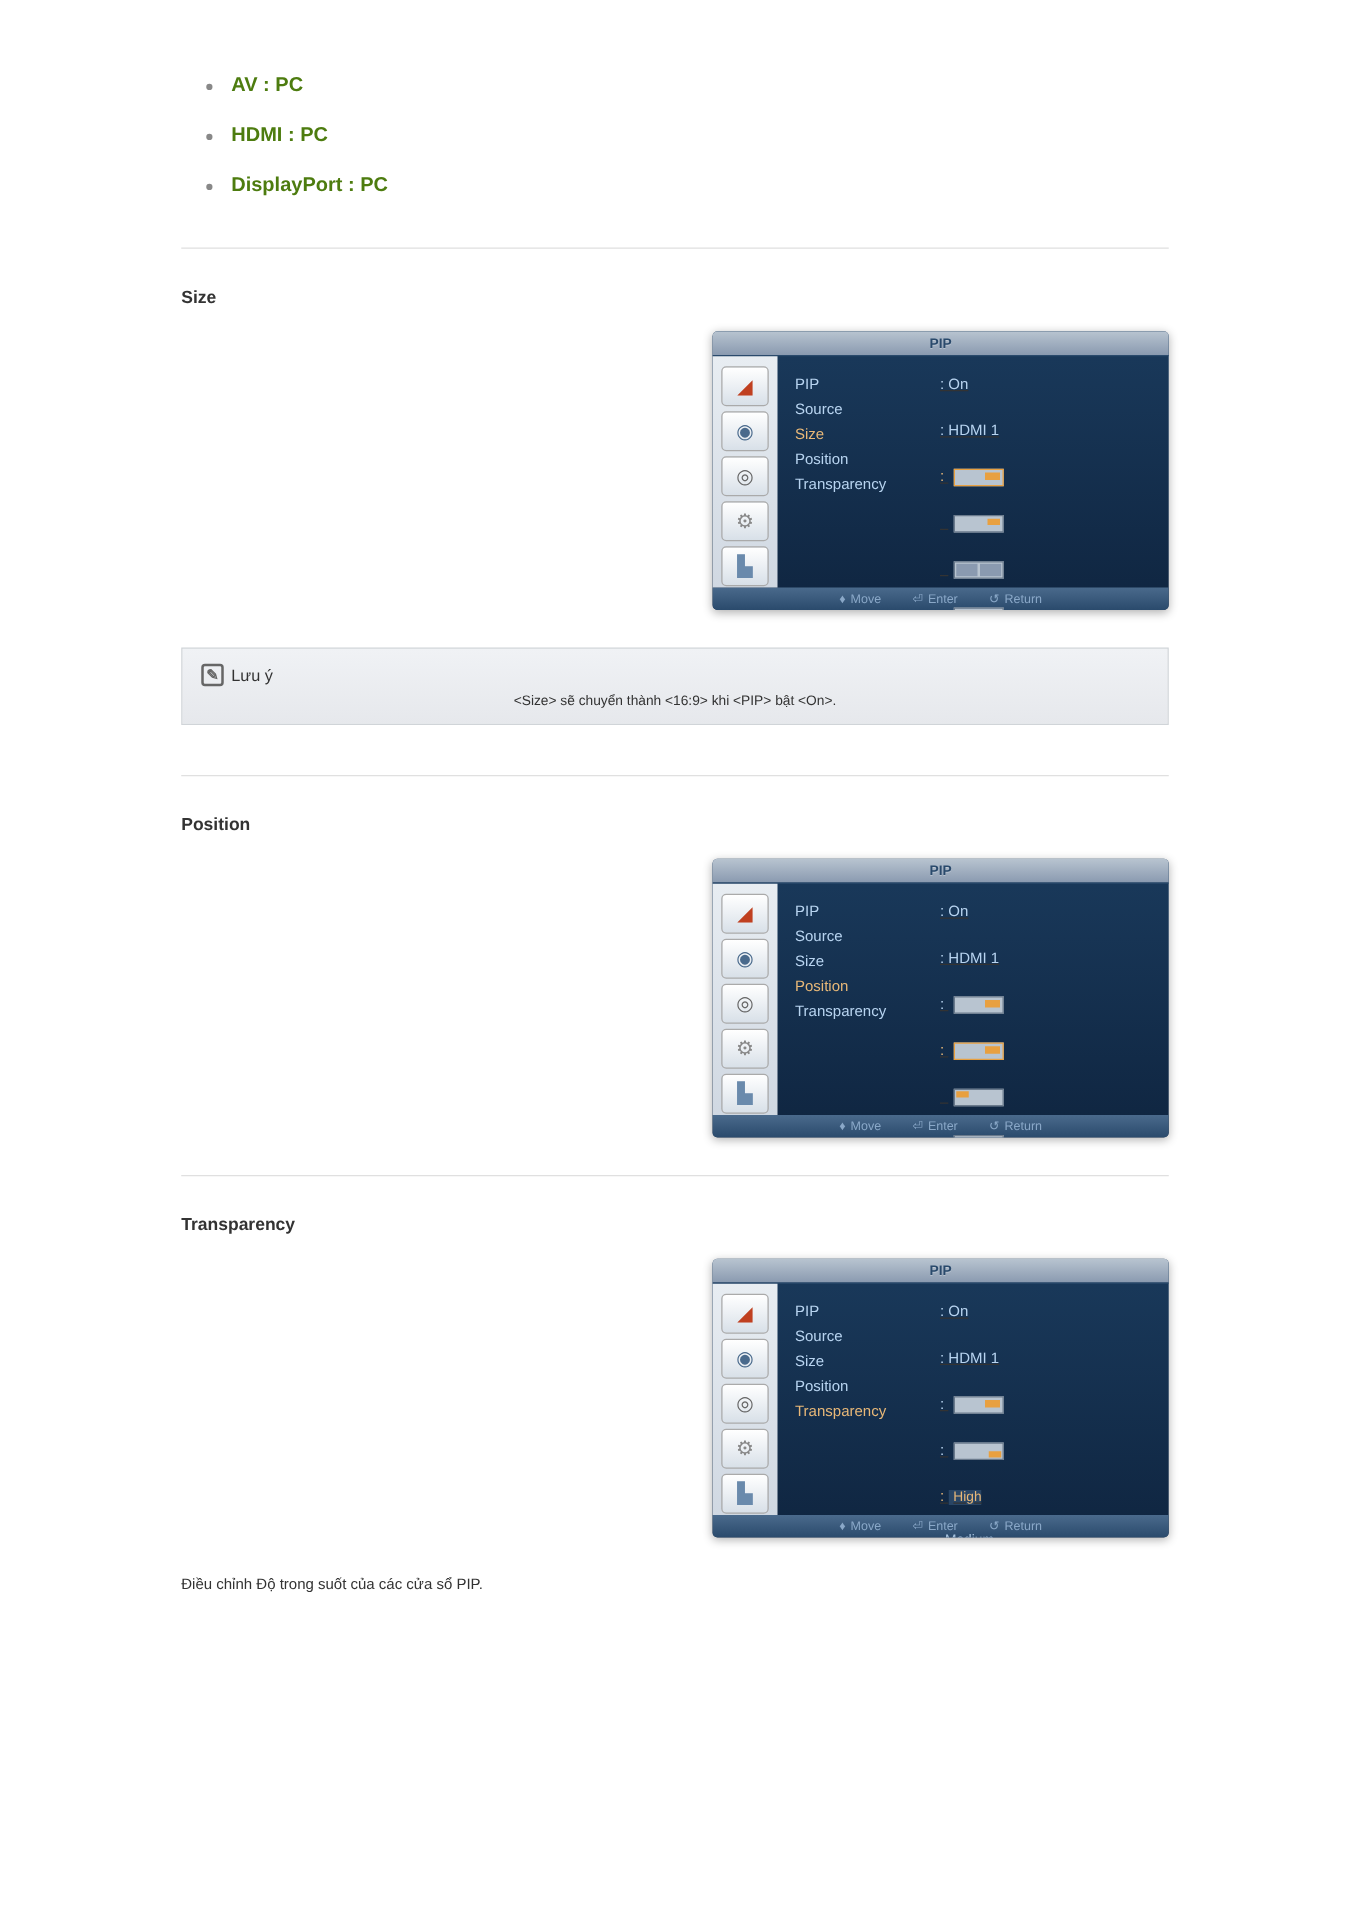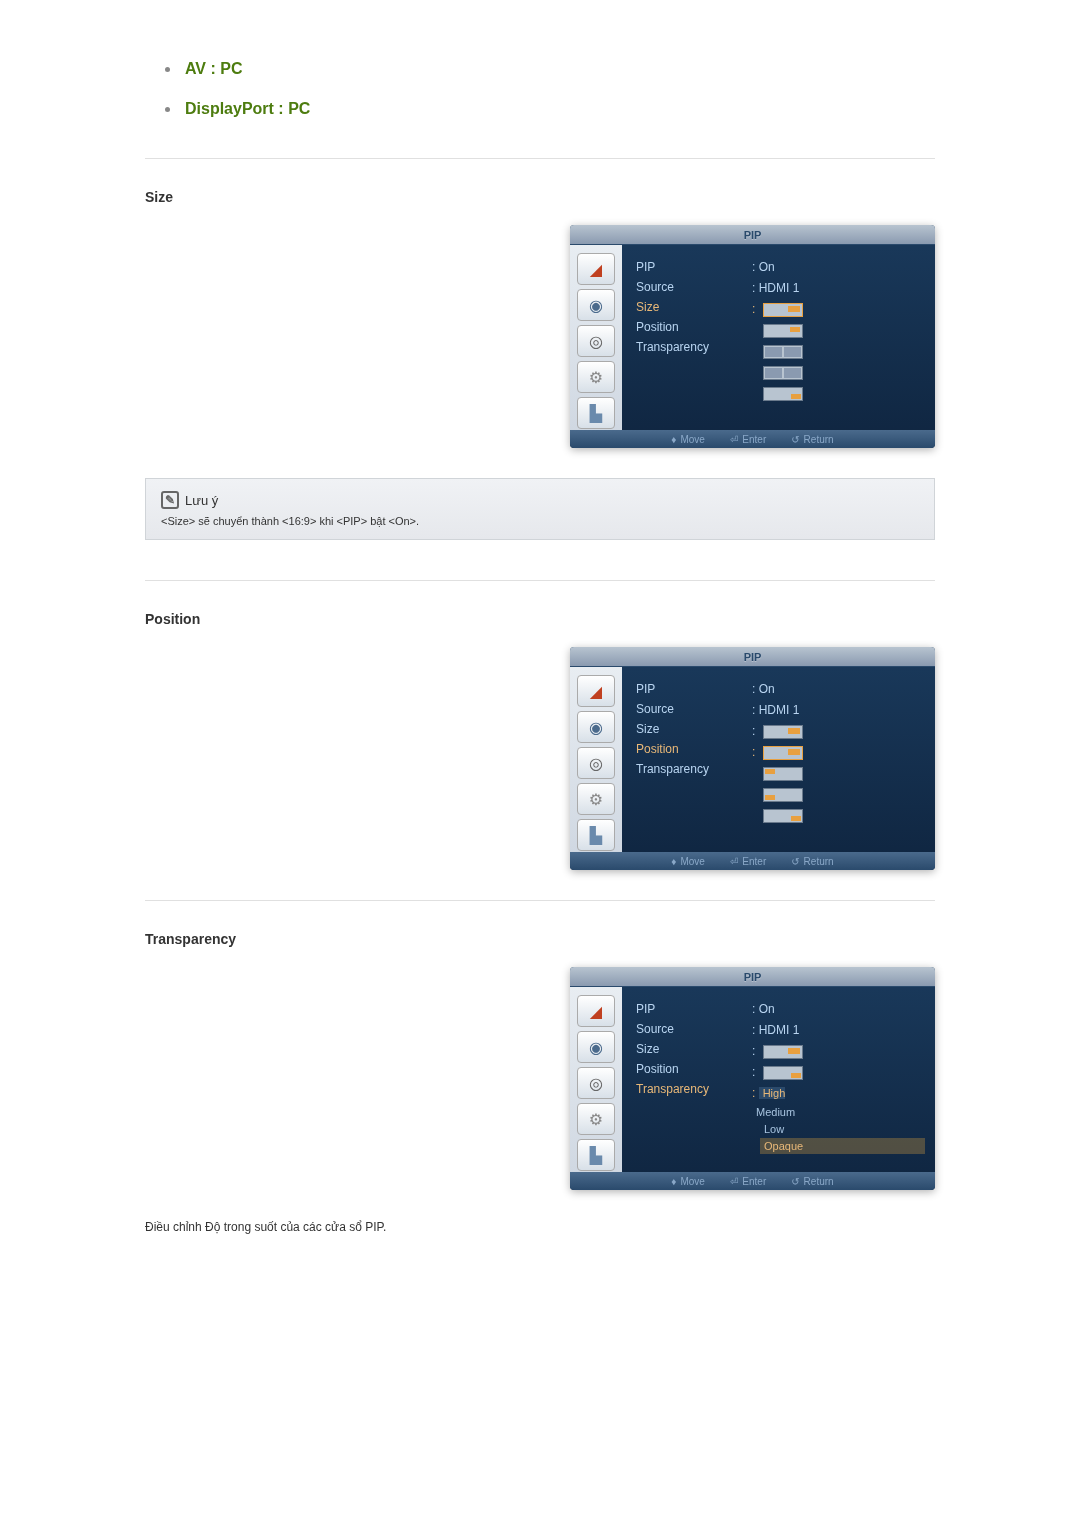--- a/index.html
+++ b/index.html
@@ -215,37 +215,43 @@
       font-weight: bold;
       color: #666;
     }
     .note-title {
       font-size: 13px;
       font-weight: normal;
     }
     .note-body {
       font-size: 11px;
       color: #333;
+      text-align: center;
     }
     .section-block {
       margin-bottom: 30px;
     }
     .osd-content .right-col {
       display: flex;
       flex-direction: column;
-      gap: 1px;
+      gap: 17px;
+      text-decoration: underline;
     }
   </style>
 </head>
 <body>
 
 <div class="bullet-list">
   <div class="bullet-item">
     <div class="bullet"></div>
     <span class="bullet-text">AV : PC</span>
+  </div>
+  <div class="bullet-item">
+    <div class="bullet"></div>
+    <span class="bullet-text">HDMI : PC</span>
   </div>
   <div class="bullet-item">
     <div class="bullet"></div>
     <span class="bullet-text">DisplayPort : PC</span>
   </div>
 </div>
 
 <div class="divider"></div>
 
 <div class="section-block">

